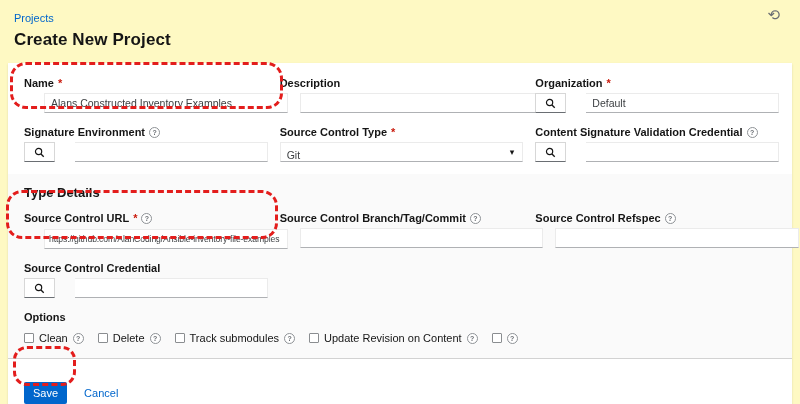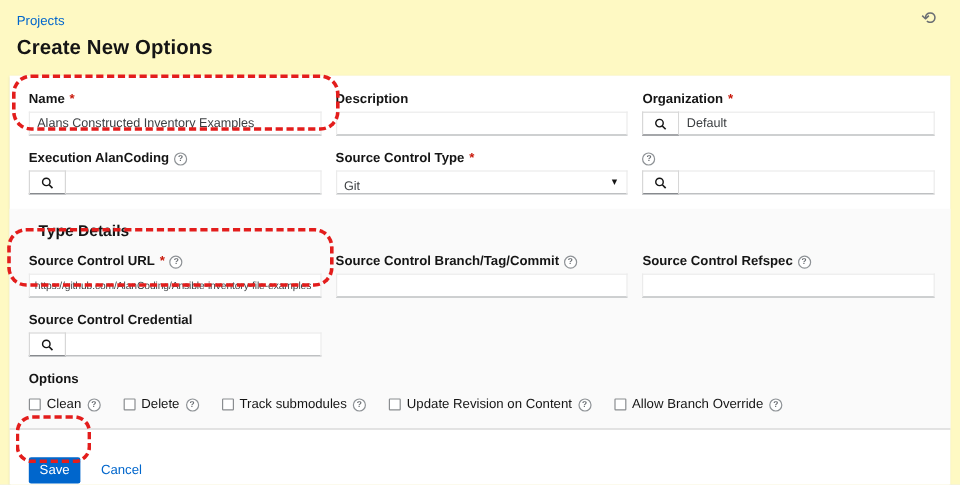--- a/index.html
+++ b/index.html
@@ -47,21 +47,21 @@
   .help {
     display: inline-flex; align-items: center; justify-content: center;
     width: 11px; height: 11px; border: 1px solid #8e9296; border-radius: 50%;
     font-size: 7px; color: #6a6e73; font-weight: 700; cursor: pointer;
     background:#fff;
   }
   .text-input {
     width: 100%; height: 20px;
     border: 1px solid #ebebeb; border-bottom: 1px solid #afb1b4;
     background: #fff; font-family: "Liberation Sans", sans-serif;
-    font-size: 10.5px; color: #3c3f42; padding: 0 6px; outline: none;
+    font-size: 10.5px; color: #3c3f42; padding: 0 6px; outline: none; margin-left: 20px;
   }
   .text-input.small-text { font-size: 8.6px; letter-spacing: -0.1px; padding: 0 4px; }
   
   .lookup { display: flex; width: 100%; }
   .lookup-btn {
     width: 31px; height: 20px; flex: none;
     background: #fff; border: 1px solid #d7d7d7; border-bottom-color: #6a6e73;
     display: flex; align-items: center; justify-content: center; cursor: pointer;
   }
   .lookup .text-input { border-left: none; }
@@ -77,24 +77,24 @@
     font-size: 9px; color: #151515; line-height: 12px;
     font-family: "DejaVu Sans", sans-serif;
   }
   
   .subform {
     margin: 12px -13px 0 -16px;
     padding: 9px 13px 12px 16px;
     background: #fafafa;
     border-bottom: 1px solid #d2d2d2;
   }
-  .section-title { font-size: 13px; font-weight: 700; margin: 2px 0 11px 8px; }
+  .section-title { font-size: 13px; font-weight: 700; margin: 2px 0 11px 0; }
   .options-block { margin-top: 13px; }
   .options-title { font-size: 11px; font-weight: 700; margin-bottom: 9px; }
-  .options-row { display: flex; gap: 19px; padding-bottom: 2px; }
+  .options-row { display: flex; gap: 14px; padding-bottom: 2px; }
   .opt { display: inline-flex; align-items: center; gap: 5px; cursor: pointer; }
   .cb {
     width: 10px; height: 10px; border: 1px solid #8a8d90; border-radius: 1px;
     background: #fff; flex: none; cursor: pointer;
   }
   .opt-label { font-size: 11px; color: #151515; }
   
   .action-row {
     display: flex; align-items: center;
     padding: 23px 0 12px 0;
@@ -120,21 +120,21 @@
 </style>
 </head>
 <body>
 
 <div class="canvas">
 
   <div class="page-header">
     <div class="breadcrumb">
       <a href="#">Projects</a>
     </div>
-    <div class="page-title">Create New Options</div>
+    <div class="page-title">Create New Project</div>
   </div>
   <button class="history-btn">⟲</button>
 
   <div class="card">
 
     <div class="form-grid">
 
       <div class="field">
         <div class="field-label-row">
           <span class="field-label">Name</span>
@@ -161,21 +161,21 @@
               <circle cx="5" cy="5" r="3.4" fill="none" stroke="#151515" stroke-width="1.3"></circle>
               <line x1="7.6" y1="7.6" x2="10.6" y2="10.6" stroke="#151515" stroke-width="1.5"></line>
             </svg>
           </button>
           <input class="text-input" type="text" value="Default" style="">
         </div>
       </div>
 
       <div class="field">
         <div class="field-label-row">
-          <span class="field-label">Execution AlanCoding</span>
+          <span class="field-label">Signature Environment</span>
           <span class="help">?</span>
         </div>
         <div class="lookup">
           <button class="lookup-btn">
             <svg class="search-svg" width="11" height="11" viewBox="0 0 12 12">
               <circle cx="5" cy="5" r="3.4" fill="none" stroke="#151515" stroke-width="1.3"></circle>
               <line x1="7.6" y1="7.6" x2="10.6" y2="10.6" stroke="#151515" stroke-width="1.5"></line>
             </svg>
           </button>
           <input class="text-input" type="text" value="" style="">
@@ -188,20 +188,21 @@
           <span class="req">*</span>
         </div>
         <div class="select">
           <span>Git</span>
           <span class="select-caret">▾</span>
         </div>
       </div>
 
       <div class="field">
         <div class="field-label-row">
+          <span class="field-label">Content Signature Validation Credential</span>
           <span class="help">?</span>
         </div>
         <div class="lookup">
           <button class="lookup-btn">
             <svg class="search-svg" width="11" height="11" viewBox="0 0 12 12">
               <circle cx="5" cy="5" r="3.4" fill="none" stroke="#151515" stroke-width="1.3"></circle>
               <line x1="7.6" y1="7.6" x2="10.6" y2="10.6" stroke="#151515" stroke-width="1.5"></line>
             </svg>
           </button>
           <input class="text-input" type="text" value="" style="">
@@ -280,21 +281,20 @@
           </span>
 
           <span class="opt">
             <span class="cb"></span>
             <span class="opt-label">Update Revision on Content</span>
             <span class="help">?</span>
           </span>
 
           <span class="opt">
             <span class="cb"></span>
-            <span class="opt-label">Allow Branch Override</span>
             <span class="help">?</span>
           </span>
 
         </div>
       </div>
     </div>
 
     <div class="action-row">
       <button class="save-btn">Save</button>
       <a href="#" class="cancel-link">Cancel</a>

